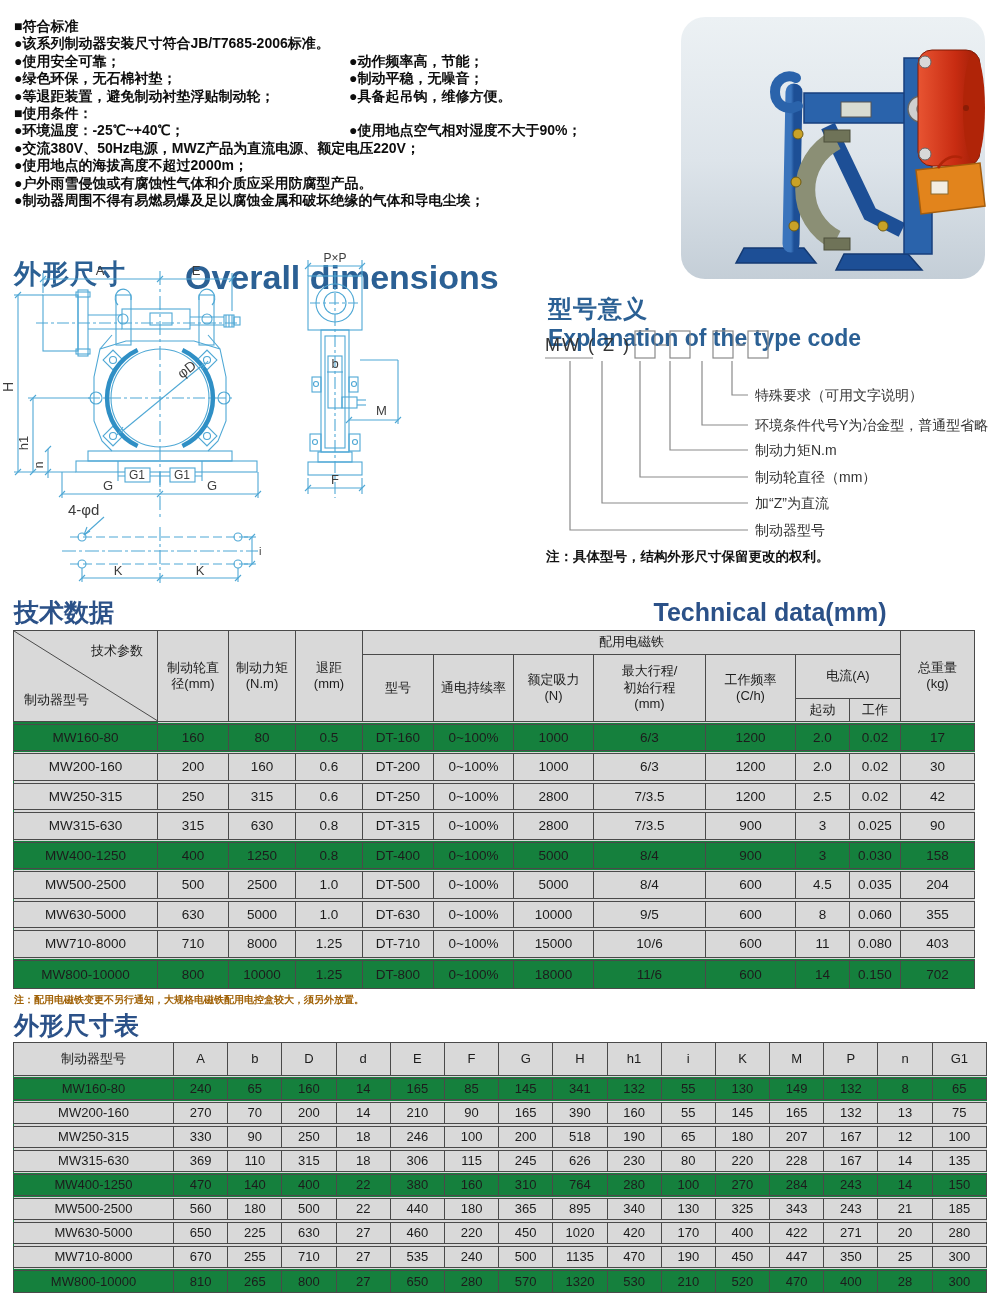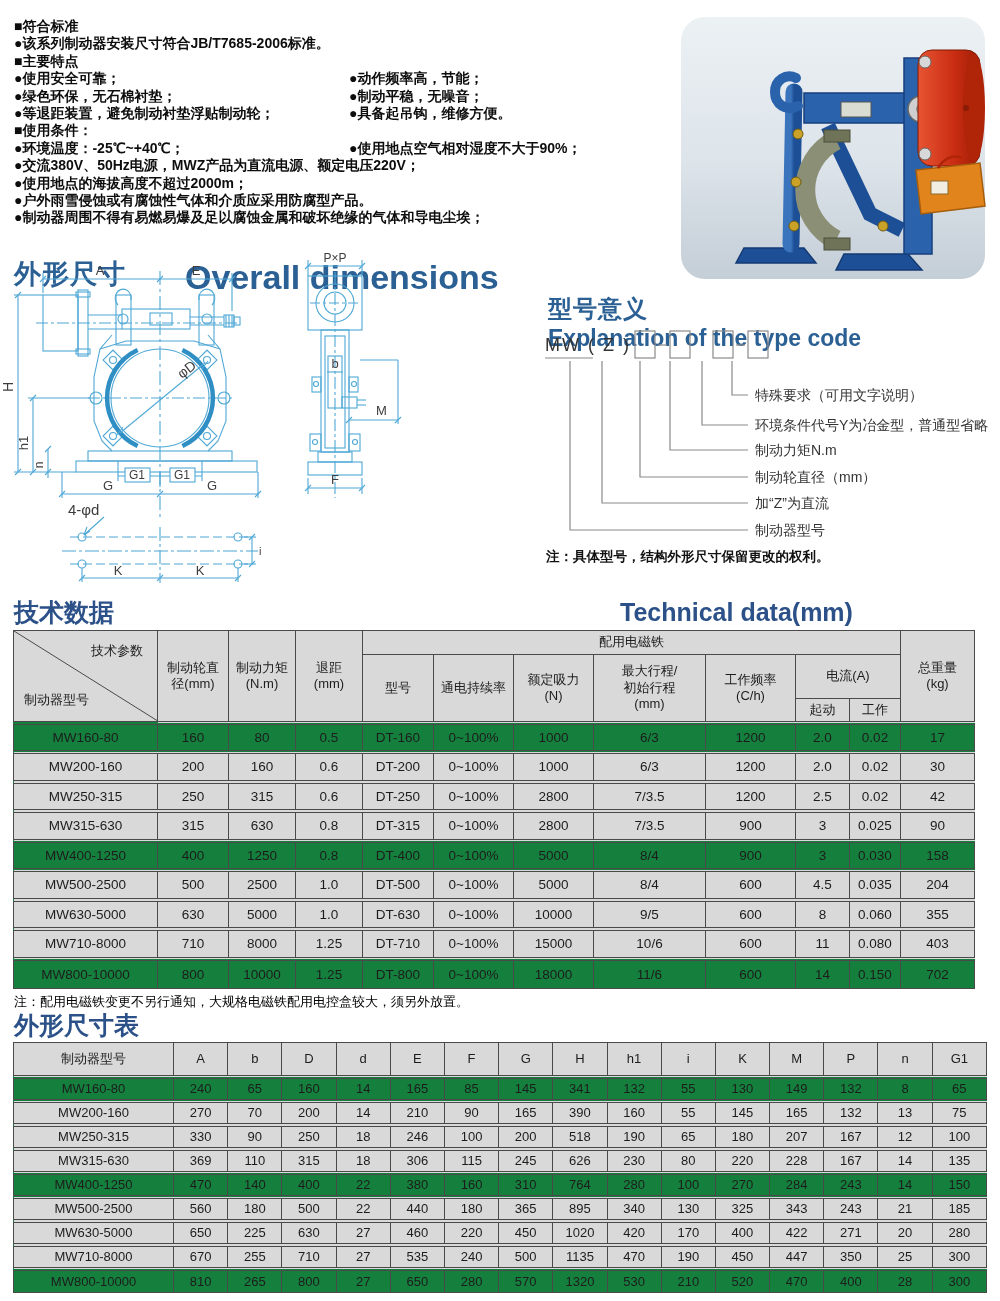--- a/index.html
+++ b/index.html
@@ -35,31 +35,30 @@
   #tech-table tbody td { height:29.5px; border-top:4px double #4a4a4a; font-size:13.5px; }
   #dim-table { left:13px; top:1042px; width:974px; font-size:13px; }
   #dim-table thead th { height:34px; }
   #dim-table tbody td { height:24px; border-top:4px double #4a4a4a; }
   tr.shaded td { background:#d9d9d9; }
   .diag { position:relative; padding:0; }
   .diag svg { position:absolute; left:0; top:0; width:100%; height:100%; }
   .diag-top { position:absolute; top:12px; right:14px; }
   .diag-bottom { position:absolute; bottom:12px; left:10px; }
 
-  .note { position:absolute; font-size:13px; font-weight:normal; color:#000000; white-space:nowrap; }
+  .note { position:absolute; font-size:10px; font-weight:bold; color:#a16207; white-space:nowrap; }
 </style>
 </head>
 <body>
 
 <div class="page">
 
   <div class="intro">
       <div class="intro-line"><span>■符合标准</span></div>
       <div class="intro-line"><span>●该系列制动器安装尺寸符合JB/T7685-2006标准。</span></div>
-      <div class="intro-line"><span>■主要特点</span></div>
       <div class="intro-line"><span>●使用安全可靠；</span><span class="intro-right">●动作频率高，节能；</span></div>
       <div class="intro-line"><span>●绿色环保，无石棉衬垫；</span><span class="intro-right">●制动平稳，无噪音；</span></div>
       <div class="intro-line"><span>●等退距装置，避免制动衬垫浮贴制动轮；</span><span class="intro-right">●具备起吊钩，维修方便。</span></div>
       <div class="intro-line"><span>■使用条件：</span></div>
       <div class="intro-line"><span>●环境温度：-25℃~+40℃；</span><span class="intro-right">●使用地点空气相对湿度不大于90%；</span></div>
       <div class="intro-line"><span>●交流380V、50Hz电源，MWZ产品为直流电源、额定电压220V；</span></div>
       <div class="intro-line"><span>●使用地点的海拔高度不超过2000m；</span></div>
       <div class="intro-line"><span>●户外雨雪侵蚀或有腐蚀性气体和介质应采用防腐型产品。</span></div>
       <div class="intro-line"><span>●制动器周围不得有易燃易爆及足以腐蚀金属和破坏绝缘的气体和导电尘埃；</span></div>
     </div>
@@ -338,21 +337,21 @@
       <text x="212" y="102" font-size="14" stroke="none">环境条件代号Y为冶金型，普通型省略</text>
       <text x="212" y="127" font-size="14" stroke="none">制动力矩N.m</text>
       <text x="212" y="154" font-size="14" stroke="none">制动轮直径（mm）</text>
       <text x="212" y="180" font-size="14" stroke="none">加“Z”为直流</text>
       <text x="212" y="207" font-size="14" stroke="none">制动器型号</text>
     </svg>
   </div>
   <div class="typecode-note">注：具体型号，结构外形尺寸保留更改的权利。</div>
 
   <div class="h-navy" style="left:14px; top:596px; font-size:25px;">技术数据</div>
-  <div class="h-navy" style="left:620px; top:598px; width:300px; font-size:25px; text-align:left;">Technical data(mm)</div>
+  <div class="h-navy" style="left:620px; top:598px; width:300px; font-size:25px; text-align:center;">Technical data(mm)</div>
 
   <table id="tech-table">
     <colgroup>
       <col style="width:144px">
         <col style="width:71px">
         <col style="width:67px">
         <col style="width:67px">
       <col style="width:71px">
         <col style="width:80px">
         <col style="width:80px">

